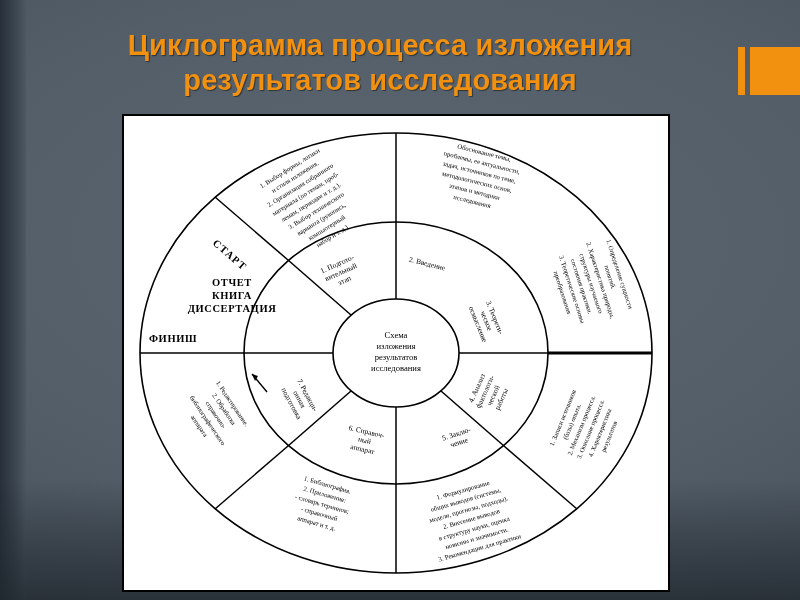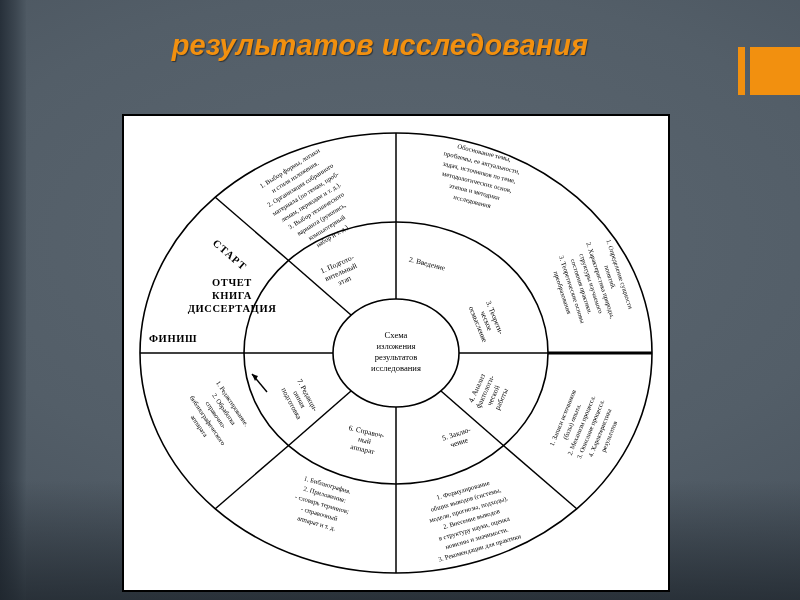--- a/index.html
+++ b/index.html
@@ -46,21 +46,21 @@
     width: 680px;
     text-align: center;
     color: #f2900f;
     font-size: 29px;
     font-weight: bold;
     line-height: 1.22;
     letter-spacing: 0.1px;
     text-shadow: 1px 1px 1px rgba(0,0,0,0.45);
     z-index: 6;
   }
-  .title .l2 { display: block; font-style: italic; }
+  .title .l2 { display: block; }
 
   
   .deco {
     position: absolute;
     left: 738px;
     top: 47px;
     width: 62px;
     height: 48px;
     z-index: 5;
   }
@@ -100,20 +100,21 @@
   .t-center { font-size: 8.6px; }
   .t-cap { font-size: 10.5px; font-weight: bold; letter-spacing: 0.6px; }
   .t-start { font-size: 10.5px; font-weight: bold; letter-spacing: 1.2px; }
 </style>
 </head>
 <body>
 
 <div id="slide">
 
   <div class="title">
+    <span>Циклограмма процесса изложения</span>
     <span class="l2">результатов исследования</span>
   </div>
 
   <div class="deco">
     <div class="bar"></div>
     <div class="block"></div>
   </div>
 
   <div id="panel">
     <svg viewBox="0 0 544 474" width="544" height="474">

